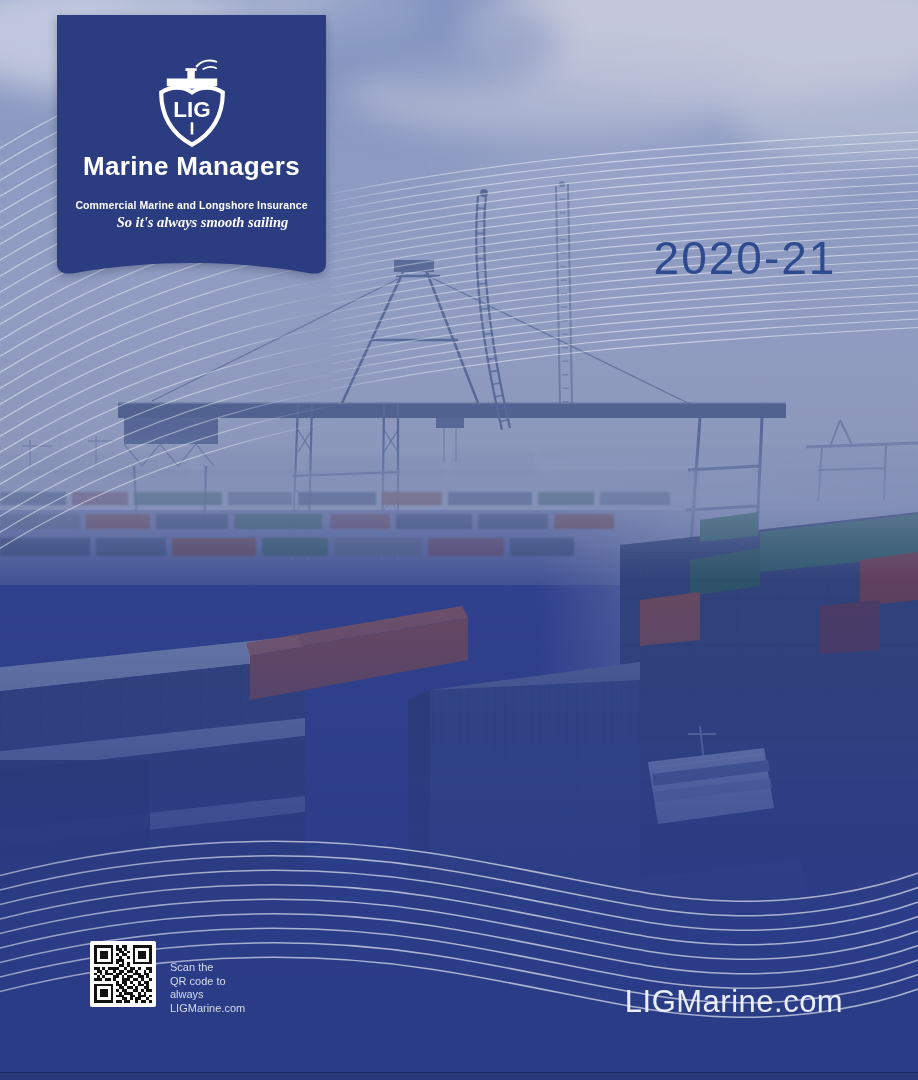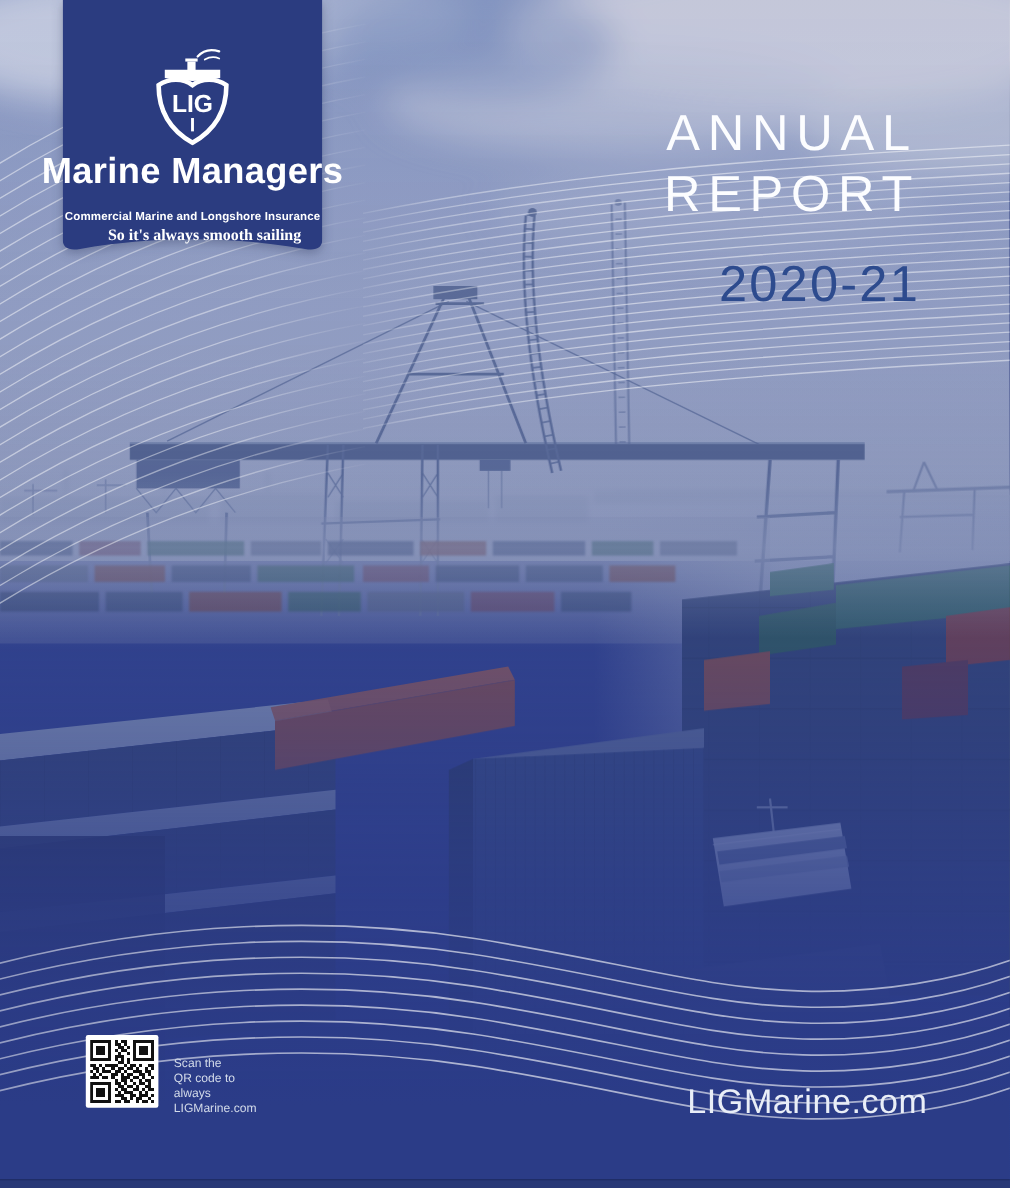--- a/index.html
+++ b/index.html
@@ -1,37 +1,37 @@
 <!DOCTYPE html>
 <html style="--navy-panel: #2b3c80; --period-text: #2d4b8e; --deep-blue: #2c3d8a; --wave-line: #ffffff;"><head>
 <meta charset="utf-8">
 <style>
   html,body{margin:0;padding:0;background:#1d2a55;}
   .page{position:relative;width:918px;height:1080px;overflow:hidden;
         font-family:"Liberation Sans",sans-serif;background:#2c3d8a;}
   .scene{position:absolute;inset:0;display:block;}
 
   
-  .brand-panel{position:absolute;left:57px;top:0;width:236px;height:263px;text-align:right;}
+  .brand-panel{position:absolute;left:57px;top:15px;width:269px;height:263px;text-align:right;}
   .brand-panel .plate{position:absolute;inset:0;filter:drop-shadow(0 3px 5px rgba(15,25,60,.30));}
   .brand-content{position:absolute;inset:0;display:flex;flex-direction:column;align-items:center;color:#fff;}
   .brand-content .crest{margin-top:40px;width:84px;height:101px;}
-  .org-name{margin-top:-5px;font-size:33px;font-weight:700;letter-spacing:.3px;white-space:nowrap;}
+  .org-name{margin-top:-5px;font-size:26px;font-weight:700;letter-spacing:.3px;white-space:nowrap;}
   .org-sub{margin-top:17px;font-size:10.5px;font-weight:700;letter-spacing:.1px;white-space:nowrap;}
-  .org-tagline{margin-top:3px;font-family:"Liberation Serif",serif;
+  .org-tagline{margin-top:3px;font-family:"Liberation Serif",serif;font-style:italic;
                font-weight:700;font-size:14.5px;white-space:nowrap;margin-left:22px;}
 
   
   .title-block{position:absolute;left:545px;top:92px;width:350px;text-align:center;
                color:#fcfdff;font-weight:300;font-size:46px;line-height:56px;letter-spacing:7px;}
   .period{position:absolute;left:560px;top:231px;width:370px;text-align:center;
           color:var(--period-text,#2d4b8e);font-size:46px;font-weight:400;letter-spacing:2px;}
 
   
-  .qr-block{position:absolute;left:78px;top:941px;display:flex;}
+  .qr-block{position:absolute;left:90px;top:941px;display:flex;}
   .qr-box{width:66px;height:66px;background:#fff;border-radius:2px;padding:4px;box-sizing:border-box;}
   .qr-box svg{width:58px;height:58px;display:block;}
   .qr-caption{margin-left:14px;margin-top:20px;font-size:11px;line-height:13.6px;
               color:#d3dbe9;font-weight:400;}
 
   
   .website{position:absolute;left:574px;top:984px;width:320px;text-align:center;
            color:#e9eef7;font-size:31px;font-weight:300;letter-spacing:.5px;}
 
   
@@ -324,24 +324,20 @@
         <path d="M45,40 C36,33 22,33 12,40 C12,62 20,82 45,96 C70,82 78,62 78,40 C68,33 54,33 45,40 Z" fill="none" stroke="#fff" stroke-width="4.5"></path>
         <text x="45" y="66" text-anchor="middle" fill="#fff" font-family="Liberation Sans, sans-serif" font-size="24" font-weight="bold">LIG</text>
         <rect x="43.6" y="72" width="2.8" height="13" fill="#fff"></rect>
       </svg>
       <div class="org-name">Marine Managers</div>
       <div class="org-sub">Commercial Marine and Longshore Insurance</div>
       <div class="org-tagline">So it's always smooth sailing</div>
     </div>
   </div>
 
-  <div class="title-block">
-    <div>ANNUAL</div>
-    <div>REPORT</div>
-  </div>
   <div class="period">2020-21</div>
 
   <div class="qr-block">
     <div class="qr-box">
       <svg viewBox="0 0 21 21" shape-rendering="crispEdges">
           <g id="qr-matrix" fill="#111">
             <rect x="0" y="0" width="1" height="1"></rect>
             <rect x="1" y="0" width="1" height="1"></rect>
             <rect x="2" y="0" width="1" height="1"></rect>
             <rect x="3" y="0" width="1" height="1"></rect>

